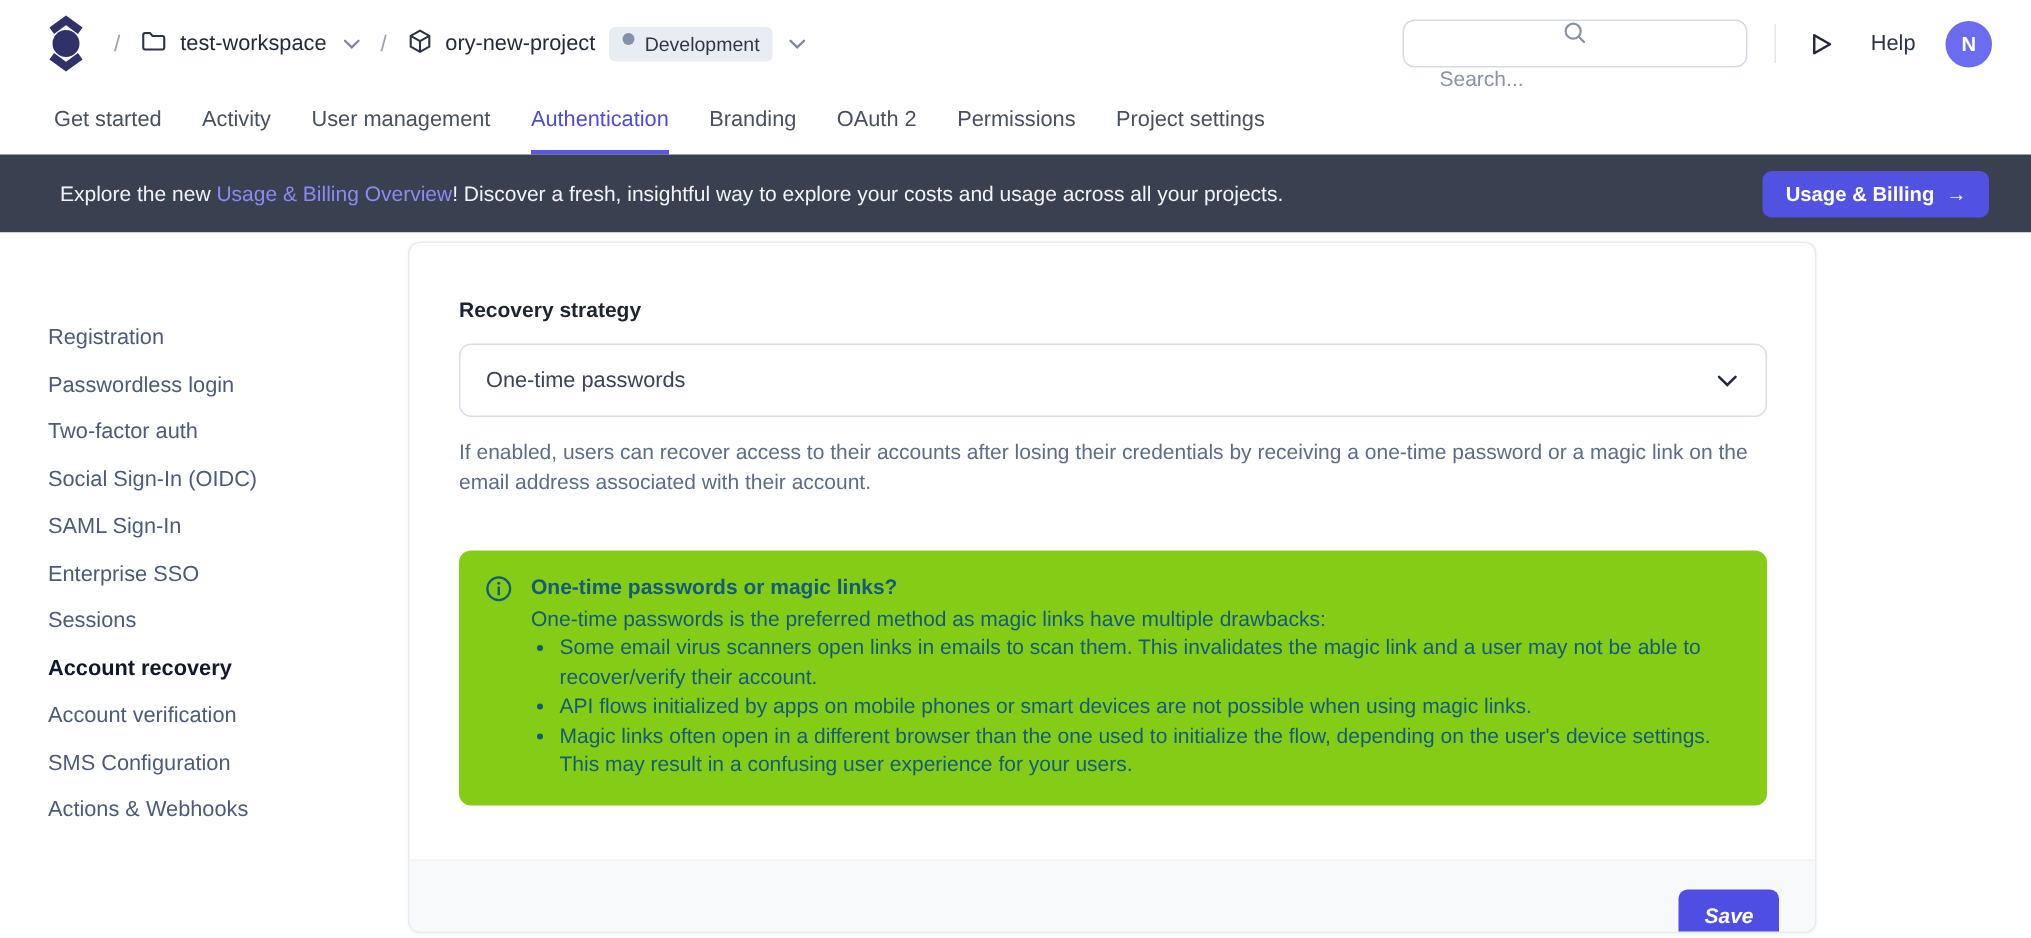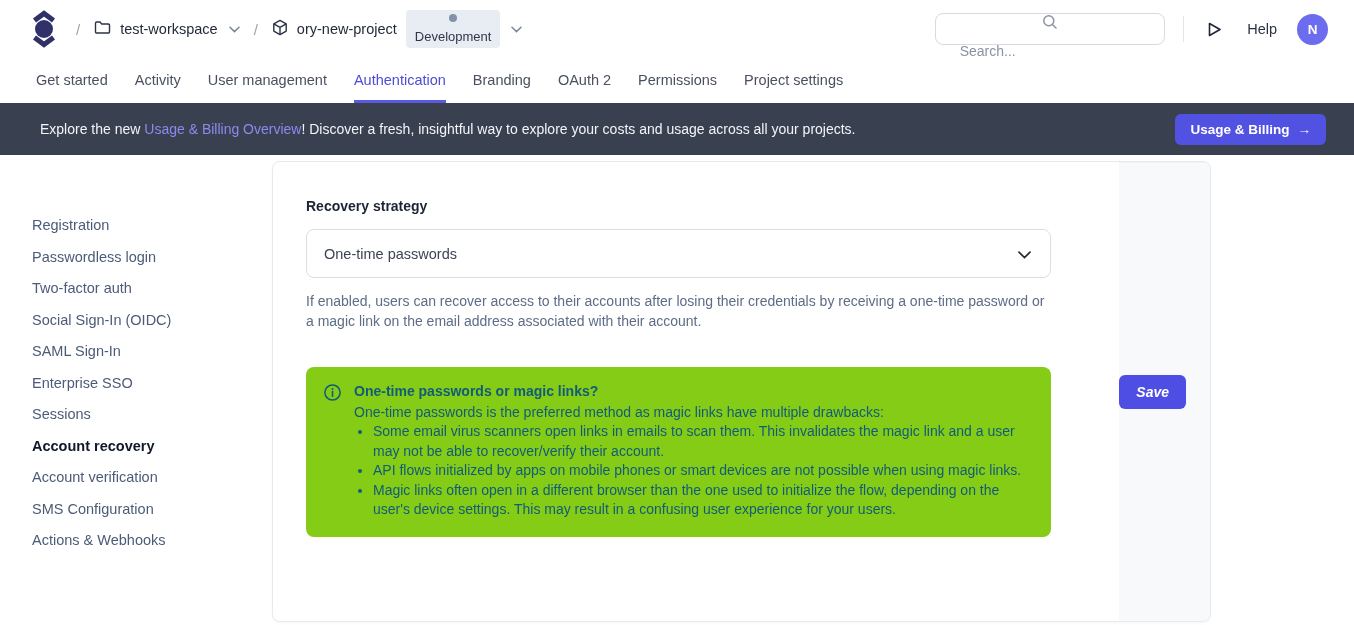--- a/index.html
+++ b/index.html
@@ -8,22 +8,22 @@
   .app { width:1354px; height:625px; display:flex; flex-direction:column; background:#fff; }
 
   
   .topbar { height:58px; display:flex; align-items:center; padding:0 26px 0 30px; background:#fff; flex:0 0 auto; }
   .crumbs { display:flex; align-items:center; gap:14px; }
   .logo { display:flex; align-items:center; margin-right:4px; cursor:pointer; }
   .slash { color:#9AA3B2; font-size:15px; }
   .crumb { display:flex; align-items:center; gap:9px; font-size:14.5px; color:#222A3A; cursor:pointer; }
   .crumb .label { font-weight:500; }
   .chev { display:flex; align-items:center; margin-left:2px; }
-  .badge { display:inline-flex; align-items:center; gap:7px; background:#E8EDF4; border-radius:4px;
-    padding:4px 9px; font-size:13px; color:#2E3648;flex-direction:column; }
+  .badge { display:inline-flex; align-items:flex-start; gap:7px; background:#E8EDF4; border-radius:4px;
+    padding:4px 9px; font-size:13px; color:#2E3648; }
   .badge .dot { width:8px; height:8px; border-radius:50%; background:#8292AB; }
   .topbar-right { margin-left:auto; display:flex; align-items:center; }
   .search { width:230px; height:32px; border:1px solid #D5DBE3; border-radius:8px; display:flex;
     align-items:center; gap:9px; padding:0 12px; background:#fff;flex-direction:column; }
   .search input { border:none; outline:none; flex:1; font-size:14px; color:#3A4353; background:transparent;
     font-family:"Liberation Sans", sans-serif; }
   .search input::placeholder { color:#8A93A3; }
   .vdiv { width:1px; height:26px; background:#E2E6EC; margin:0 22px 0 18px; }
   .play-btn { display:flex; align-items:center; cursor:pointer; margin-right:24px; }
   .help { font-size:14.5px; color:#2B3344; cursor:pointer; margin-right:20px; }
@@ -44,21 +44,21 @@
     padding:8px 15px; font-size:13.5px; font-weight:700; cursor:pointer; display:flex; align-items:center; gap:8px;
     font-family:"Liberation Sans", sans-serif; }
 
   
   .content { flex:1; display:flex; background:#fff; }
   .sidebar { width:272px; flex:0 0 272px; padding:62px 0 0 32px; }
   .side-item { font-size:14.5px; color:#4C5B77; margin-bottom:10px; height:21.5px; cursor:pointer; }
   .side-item.active { color:#10182B; font-weight:600; }
 
   .card { margin-top:6px; width:939px; height:461px; background:#fff; border:1px solid #E7EAF0;
-    border-radius:8px; display:flex; flex-direction:row; overflow:hidden;
+    border-radius:8px; display:flex; flex-direction:column; overflow:hidden;
     box-shadow:0 1px 3px rgba(20,30,60,0.04);gap:36px; }
   .card-body { flex:1; padding:36px 32px 0 33px; }
   .field-label { font-size:14px; font-weight:700; color:#1C2434; margin-bottom:15px; }
   .select { height:49px; border:1px solid #D9DFE7; border-radius:8px; display:flex; align-items:center;
     justify-content:space-between; padding:0 19px 0 17px; font-size:14.5px; color:#3B4354; cursor:pointer; background:#fff; }
   .help-text { margin-top:13px; font-size:14px; line-height:20px; color:#5D6C87; }
 
   .infobox { margin-top:36px; background:#84cc16; border-radius:8px; padding:15px 20px 17px 17px;
     display:flex; gap:12px; color:#135C79; font-size:14px; line-height:19.5px; }
   .infobox .icon-col { flex:0 0 auto; padding-top:1px; }

